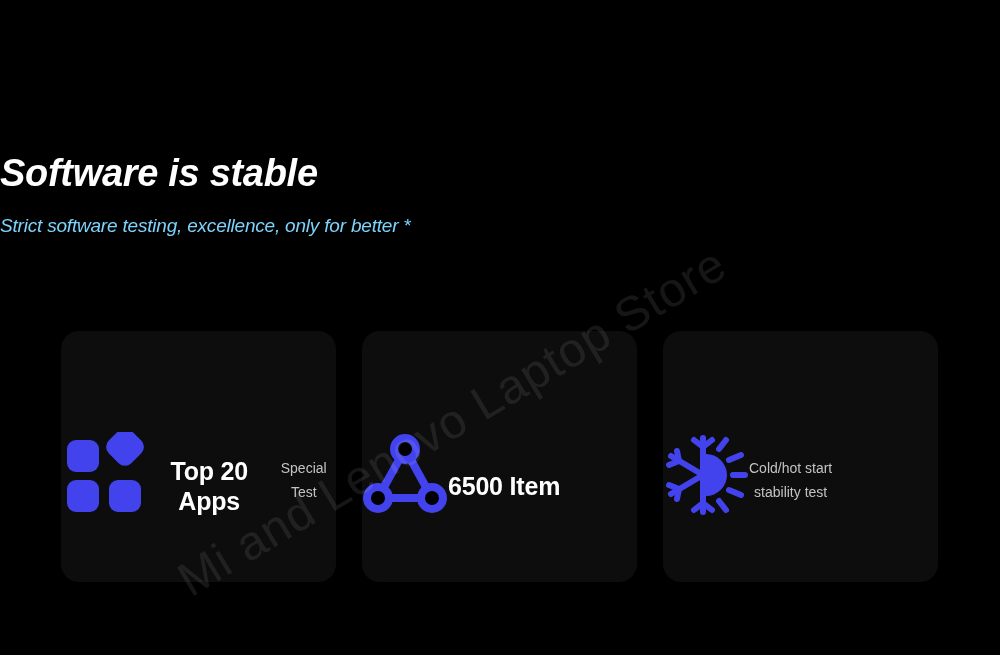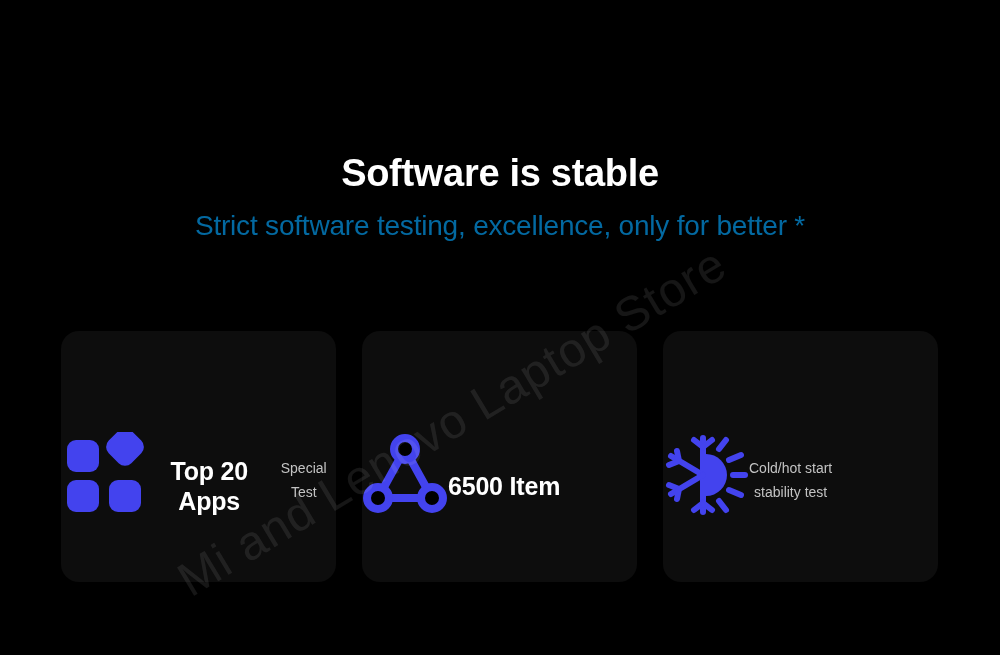--- a/index.html
+++ b/index.html
@@ -39,38 +39,38 @@
     user-select: none;
     z-index: 40;
   }
 
   
   .hero {
     position: absolute;
     left: 0;
     right: 0;
     top: 150px;
-    text-align: center;
     z-index: 5;
+    font-style: italic;
   }
   .hero-title {
     margin: 0;
     font-size: 38px;
     line-height: 46px;
     font-weight: 700;
     letter-spacing: -0.3px;
     color: #ffffff;
   }
   .hero-subtitle {
     margin: 14px 0 0 0;
-    font-size: 28px;
+    font-size: 19px;
     line-height: 32px;
     font-weight: 400;
     letter-spacing: -0.2px;
-    color: #0369a1;
+    color: #7dd3fc;
   }
 
   
   .cards {
     position: absolute;
     left: 61px;
     top: 331px;
     width: 877px;
     height: 251px;
     display: flex;

